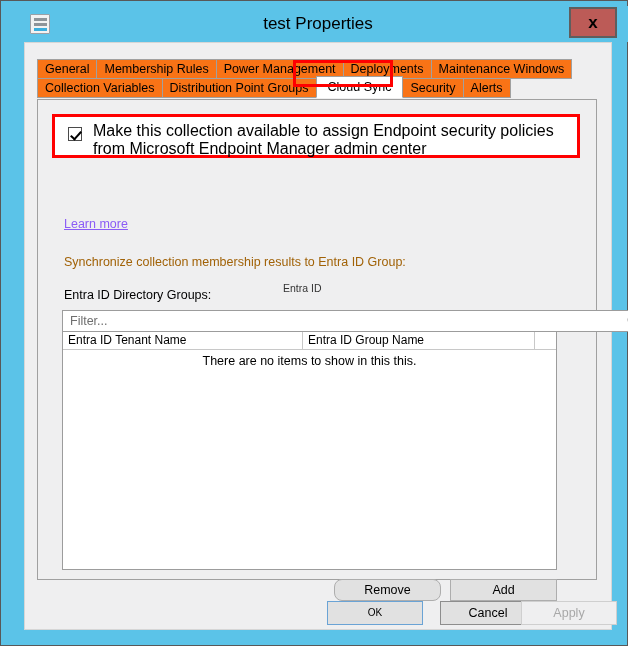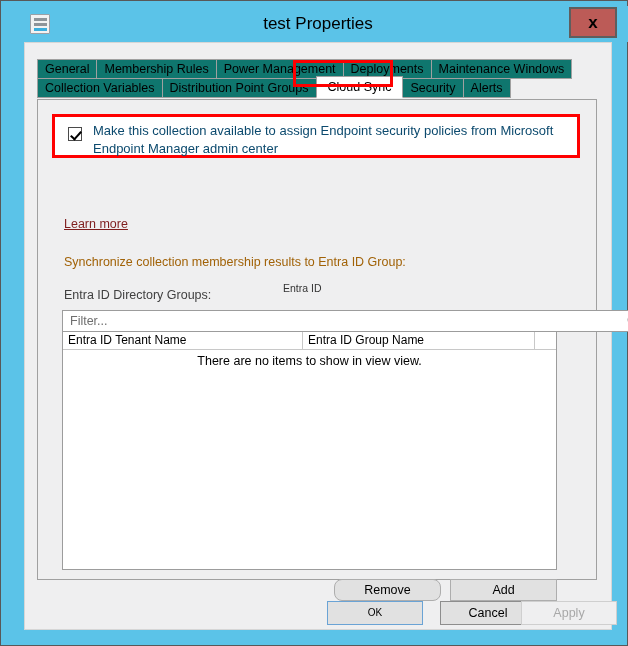--- a/index.html
+++ b/index.html
@@ -90,21 +90,21 @@
     position: relative;
     height: 20px;
     margin-bottom: -1px;
     white-space: nowrap;
   }
   .tab {
     display: inline-block;
     height: 20px;
     line-height: 19px;
     padding: 0 7px;
-    background: #0f766e;
+    background: #f97316;
     border: 1px solid #a0a0a0;
     border-bottom: 1px solid #a0a0a0;
     font-size: 12.5px;
     color: #000;
     margin-right: -1px;
     vertical-align: top;
     cursor: pointer;
   }
   .tab.selected {
     background: #ffffff;
@@ -165,45 +165,45 @@
     left: 4px; top: 1px;
     width: 4px; height: 9px;
     border: solid #000000;
     border-width: 0 2px 2px 0;
     transform: rotate(42deg);
   }
   .cb-label {
     position: absolute;
     left: 38px; top: 5px;
     width: 478px;
-    font-size: 13px;
+    font-size: 16px;
     line-height: 18px;
-    color: #0c4a6e;
+    color: #000000;
   }
 
   .learn-more {
     position: absolute;
     left: 26px; top: 117px;
     font-size: 12.5px;
-    color: #7f1d1d;
+    color: #8b5cf6;
     text-decoration: underline;
     cursor: pointer;
   }
 
   .sync-label {
     position: absolute;
     left: 26px; top: 155px;
     font-size: 12.5px;
     color: #a16207;
   }
   .dir-label {
     position: absolute;
     left: 26px; top: 188px;
     font-size: 12.5px;
-    color: #404040;
+    color: #000000;
   }
   .entra-small {
     position: absolute;
     left: 245px; top: 182px;
     font-size: 10.5px;
     color: #333;
   }
 
   
   .filter-box {
@@ -354,21 +354,21 @@
           <line x1="9.9" y1="9.6" x2="14" y2="14.2" stroke="#8a8a8a" stroke-width="1.4"></line>
         </svg>
       </div>
 
       <div class="listview">
         <div class="lv-header">
           <div class="lv-col c1">Entra ID  Group  Name</div>
           <div class="lv-col c0">Entra ID  Tenant  Name</div>
           <div class="lv-col c2"></div>
         </div>
-        <div class="lv-empty">There are no items to show in view view.</div>
+        <div class="lv-empty">There are no items to show in this this.</div>
       </div>
 
       <div class="btn btn-remove">Remove</div>
       <div class="btn btn-add">Add</div>
     </div>
 
     <div class="btn-ok">OK</div>
     <div class="btn-cancel">Cancel</div>
     <div class="btn-apply">Apply</div>
   </div>

